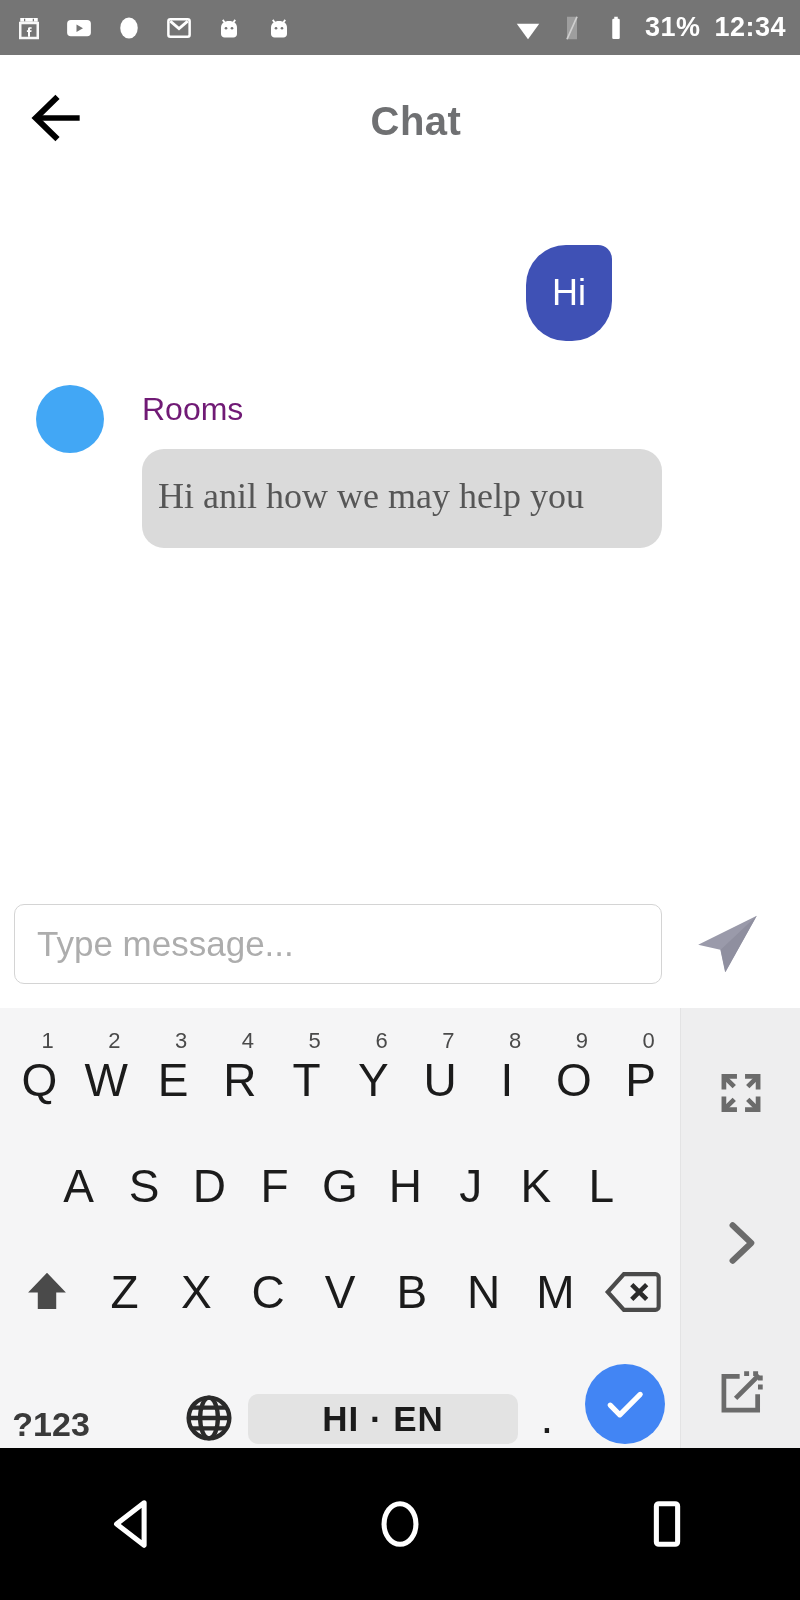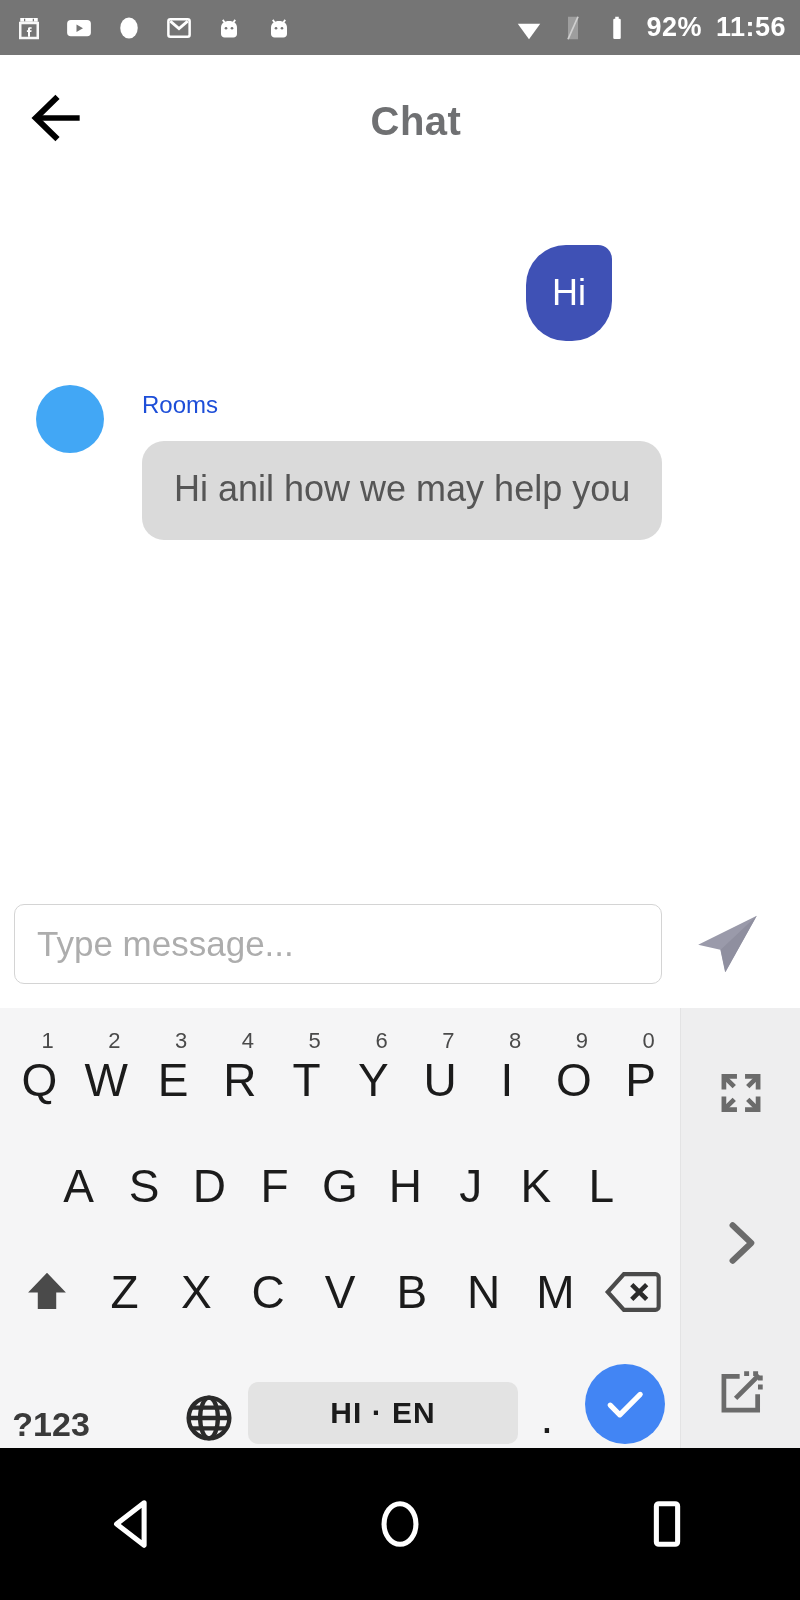--- a/index.html
+++ b/index.html
@@ -47,26 +47,26 @@
     border-radius:40px 14px 40px 40px;
     min-width:24px; text-align:left;
   }
 
   .row-in { position:absolute; left:36px; top:205px; width:700px; }
   .avatar {
     position:absolute; left:0; top:0; width:68px; height:68px;
     border-radius:50%; background:#42a7f5;
   }
   .in-col { position:absolute; left:106px; top:0; width:560px; }
-  .sender-name { font-size:24px; color:#1d4ed8; line-height:1; padding-top:8px; }
+  .sender-name { font-size:32px; color:#701a75; line-height:1; padding-top:8px; }
   .bubble-in {
     margin-top:24px; background:#dadada; color:#565656;
     font-size:36px; line-height:1.42;
-    padding:22px 24px 26px 32px;
-    border-radius:22px; max-width:520px;
+    padding:22px 24px 26px 16px;
+    border-radius:22px; max-width:520px;font-family:Liberation Serif, serif;
   }
 
   
   .composer {
     position:absolute; left:0; top:880px; width:800px; height:128px;
     background:#fff; display:flex; align-items:center;
   }
   .msg-input {
     margin-left:14px; width:648px; height:80px;
     border:1.6px solid #d4d4d4; border-radius:10px;
@@ -114,23 +114,23 @@
   .key-shift { flex:1.15; }
   .key-del { flex:1.15; }
   .key-num { flex:1.1; font-size:34px; color:#3a3a3a; font-weight:bold; }
   .key-comma { flex:.9; position:relative; }
   .key-comma .smiley { position:absolute; top:6px; left:50%; transform:translateX(-50%); }
   .key-comma .comma-glyph { position:absolute; top:52px; left:50%; transform:translateX(-50%);
     font-size:46px; color:#1b1b1b; line-height:1; }
   .key-globe { flex:.95; }
   .key-space { flex:3.3; display:flex; align-items:center; justify-content:center; }
   .space-cap {
-    width:100%; height:62px; background:#e3e3e3; border-radius:10px;
+    width:100%; height:50px; background:#e3e3e3; border-radius:10px;
     display:flex; align-items:center; justify-content:center;
-    font-size:30px; font-weight:bold; color:#1b1b1b; letter-spacing:1px;
+    font-size:35px; font-weight:bold; color:#1b1b1b; letter-spacing:1px;
   }
   .key-period { flex:.7; font-size:46px; }
   .key-enter { flex:1.2; display:flex; align-items:center; justify-content:center; }
   .enter-circle {
     width:80px; height:80px; border-radius:50%; background:#4285f4;
     display:flex; align-items:center; justify-content:center;
   }
 
   
   .navbar {
@@ -182,22 +182,22 @@
         <path d="M3 8.5h18L12 21z" fill="#fff"></path>
       </svg>
       <svg class="sb-ico" viewBox="0 0 24 24">
         <path d="M8 3h8v18H8z" fill="#9e9e9e"></path>
         <path d="M16 3L8 21" stroke="#cfcfcf" stroke-width="1.4"></path>
       </svg>
       <svg class="sb-ico" viewBox="0 0 24 24">
         <rect x="9" y="4.6" width="6" height="16.2" rx="1" fill="#fff"></rect>
         <rect x="10.6" y="3" width="2.8" height="1.8" fill="#fff"></rect>
       </svg>
-      <span class="sb-text">92%</span>
-      <span class="sb-text">11:56</span>
+      <span class="sb-text">31%</span>
+      <span class="sb-text">12:34</span>
     </div>
   </div>
 
   <div class="header">
     <div class="back-btn">
       <svg width="62" height="62" viewBox="0 0 24 24">
         <path d="M20 12H3.4" stroke="#000" stroke-width="2.1" fill="none"></path>
         <path d="M10.6 4.6L3 12l7.6 7.4" stroke="#000" stroke-width="2.3" fill="none" stroke-linecap="square"></path>
       </svg>
     </div>

